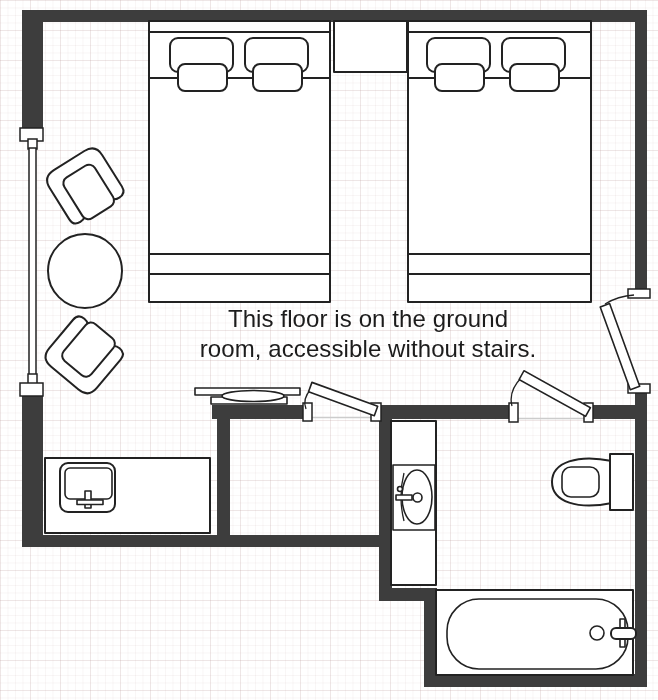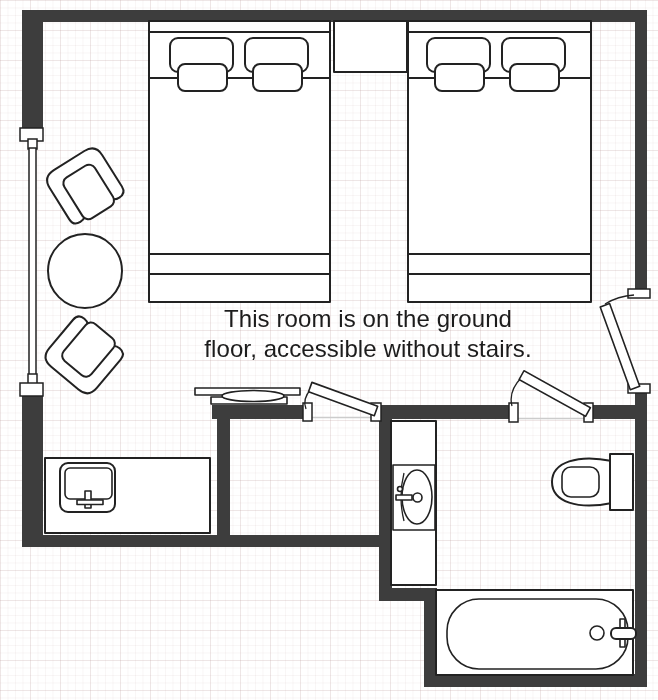--- a/index.html
+++ b/index.html
@@ -162,16 +162,16 @@
     <rect class="fx" x="436" y="590" width="197" height="85"></rect>
     <rect class="fx thin" x="447" y="599" width="181" height="70" rx="32"></rect>
     <circle class="fx thin" cx="597" cy="633" r="7"></circle>
     <rect class="fx thin" x="620" y="619" width="5" height="28"></rect>
     <rect class="fx" x="611" y="628" width="25" height="11" rx="5"></rect>
   </g>
 
 </svg>
 
   <div class="caption">
-    <div>This room is on the ground</div>
-    <div>floor, accessible without stairs.</div>
+    <div>This floor is on the ground</div>
+    <div>room, accessible without stairs.</div>
   </div>
 </div>
 
 </body></html>

